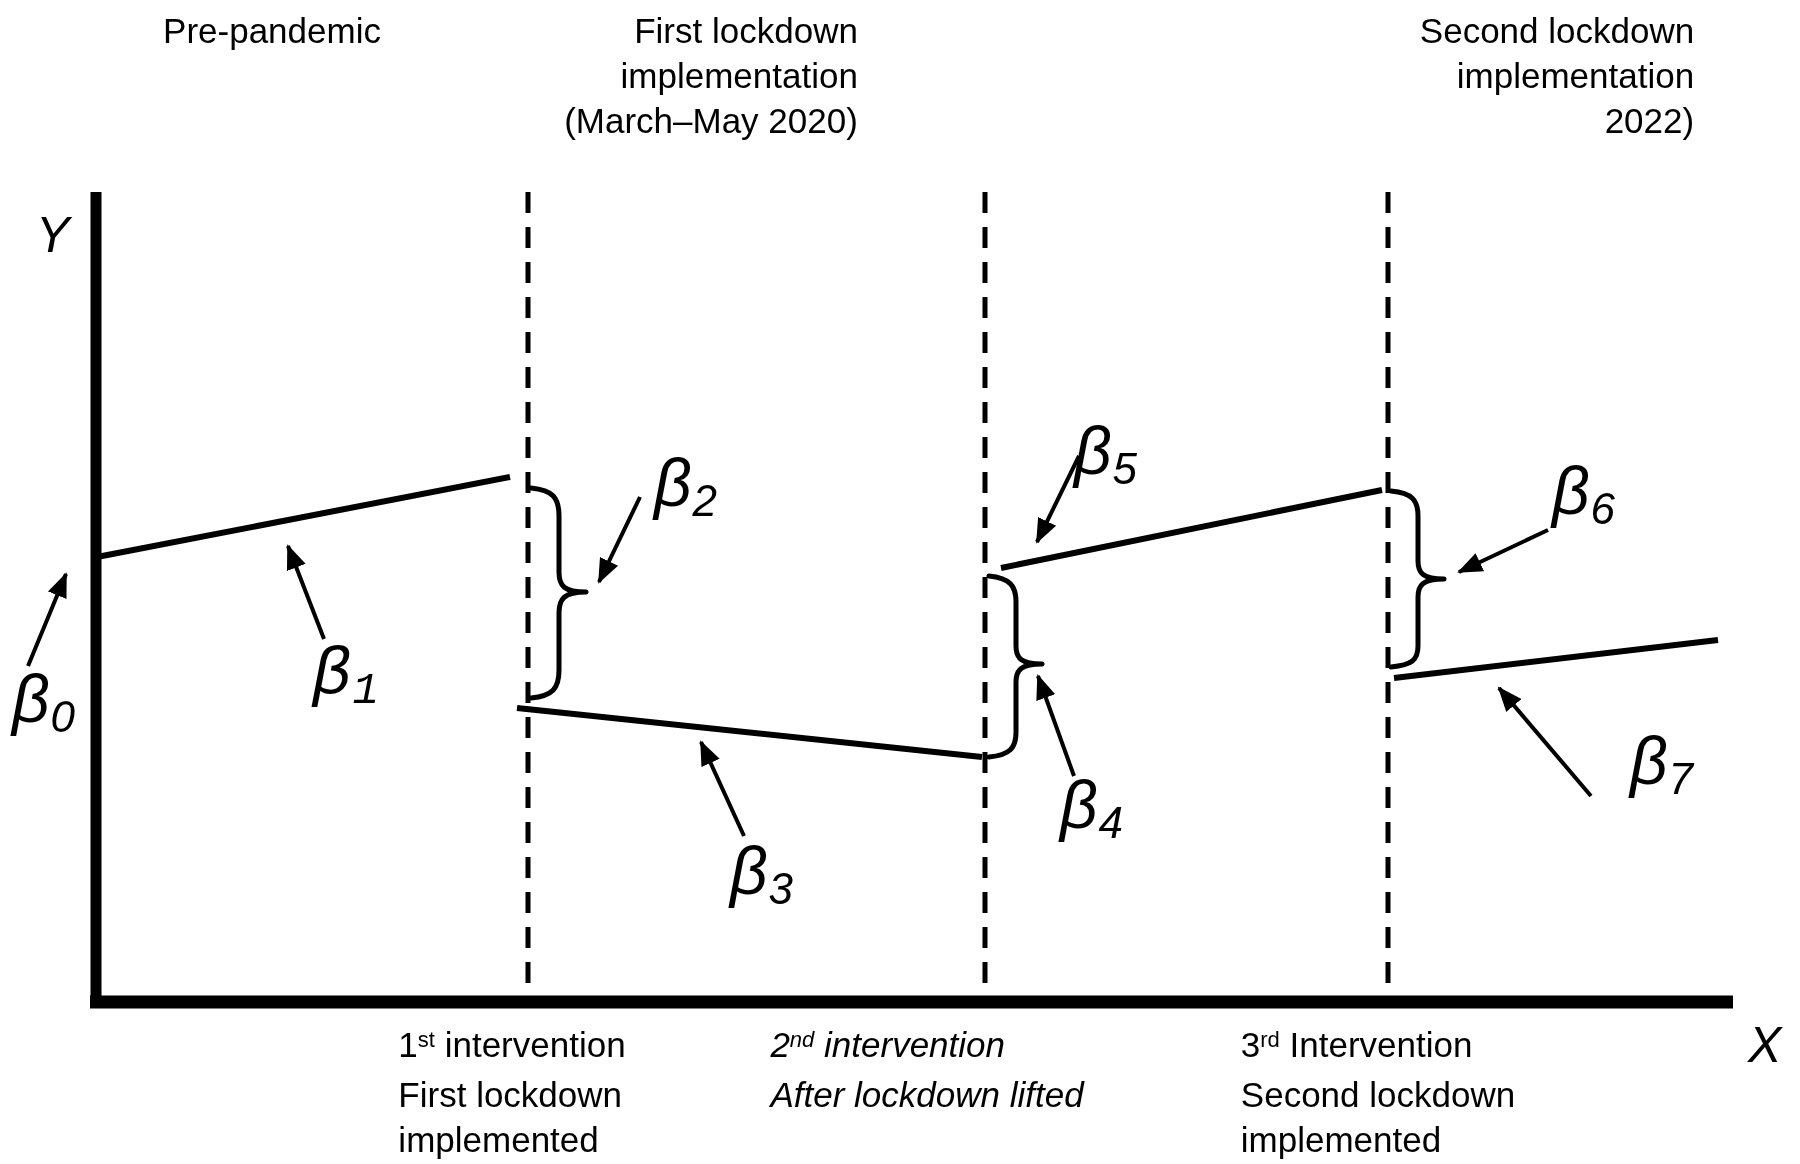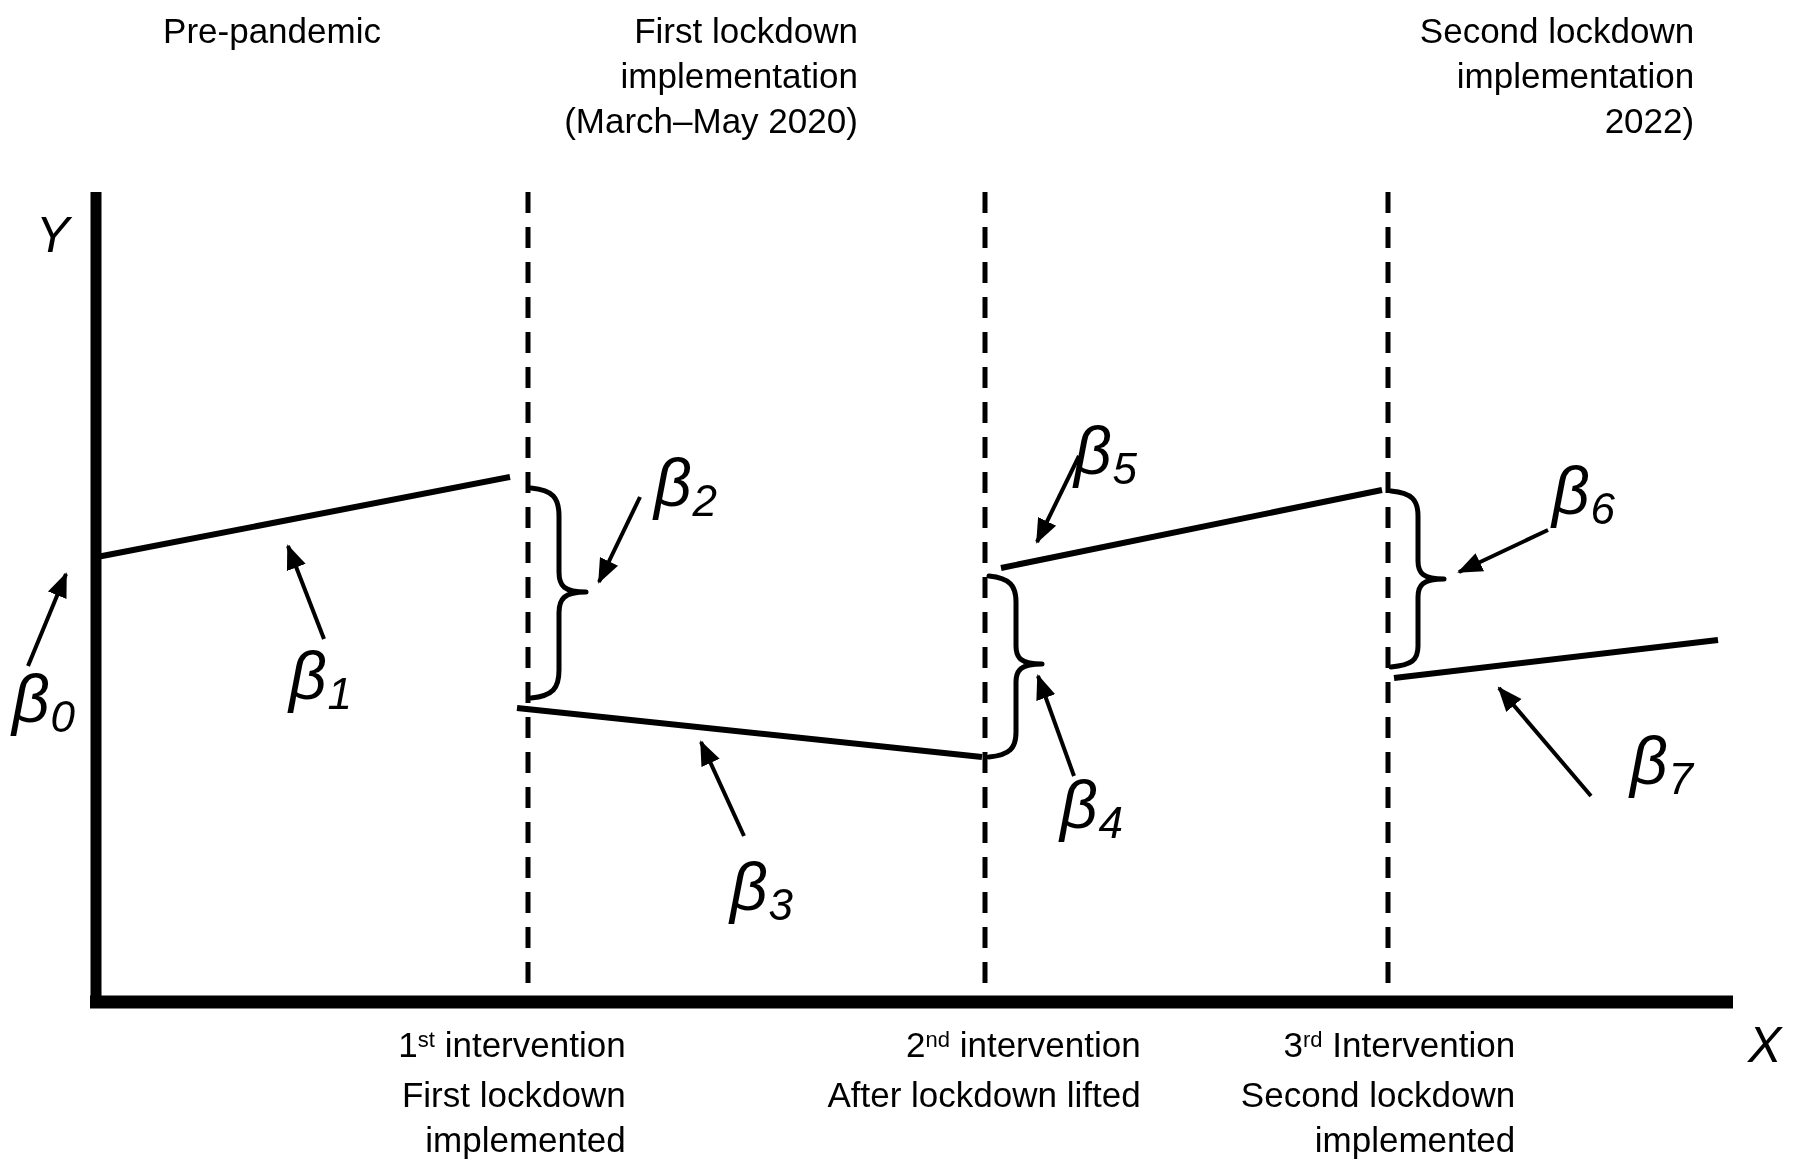--- a/index.html
+++ b/index.html
@@ -19,21 +19,21 @@
     transform: translateX(-50%);
     text-align: right;
     font-size: 35px;
     line-height: 45px;
     white-space: nowrap;
   }
   .intervention {
     position: absolute;
     top: 1022px;
     transform: translateX(-50%);
-    text-align: right;
+    text-align: left;
     font-size: 35px;
     line-height: 45px;
     white-space: nowrap;
   }
   .ord-suffix {
     font-size: 22px;
     position: relative;
     top: -0.45em;
   }
   .beta {
@@ -112,32 +112,32 @@
     <div>Second lockdown</div>
     <div>implementation</div>
     <div>2022)</div>
   </div>
 
   <div class="intervention" style="left:512px;">
     <div><span>1</span><span class="ord-suffix">st</span><span> intervention</span></div>
     <div>First lockdown</div>
     <div>implemented</div>
   </div>
-  <div class="intervention" style="left:984px;">
+  <div class="intervention" style="left:927px;font-style:italic;">
     <div><span>2</span><span class="ord-suffix">nd</span><span> intervention</span></div>
     <div>After lockdown lifted</div>
   </div>
   <div class="intervention" style="left:1378px;">
     <div><span>3</span><span class="ord-suffix">rd</span><span> Intervention</span></div>
     <div>Second lockdown</div>
     <div>implemented</div>
   </div>
 
   <div class="beta" style="left:12px; top:666px;"><span>β</span><span class="bsub">0</span></div>
-  <div class="beta" style="left:289px; top:643px;"><span>β</span><span class="bsub">1</span></div>
+  <div class="beta" style="left:312px; top:643px;font-family:Liberation Mono, monospace;"><span>β</span><span class="bsub">1</span></div>
   <div class="beta" style="left:654px; top:450px;"><span>β</span><span class="bsub">2</span></div>
-  <div class="beta" style="left:730px; top:838px;margin-top:16px;"><span>β</span><span class="bsub">3</span></div>
+  <div class="beta" style="left:730px; top:838px;"><span>β</span><span class="bsub">3</span></div>
   <div class="beta" style="left:1060px; top:772px;"><span>β</span><span class="bsub">4</span></div>
   <div class="beta" style="left:1074px; top:372px;margin-top:46px;"><span>β</span><span class="bsub">5</span></div>
   <div class="beta" style="left:1552px; top:458px;"><span>β</span><span class="bsub">6</span></div>
   <div class="beta" style="left:1598px; top:728px;margin-left:32px;"><span>β</span><span class="bsub">7</span></div>
 
 </div>
 
 </body></html>

